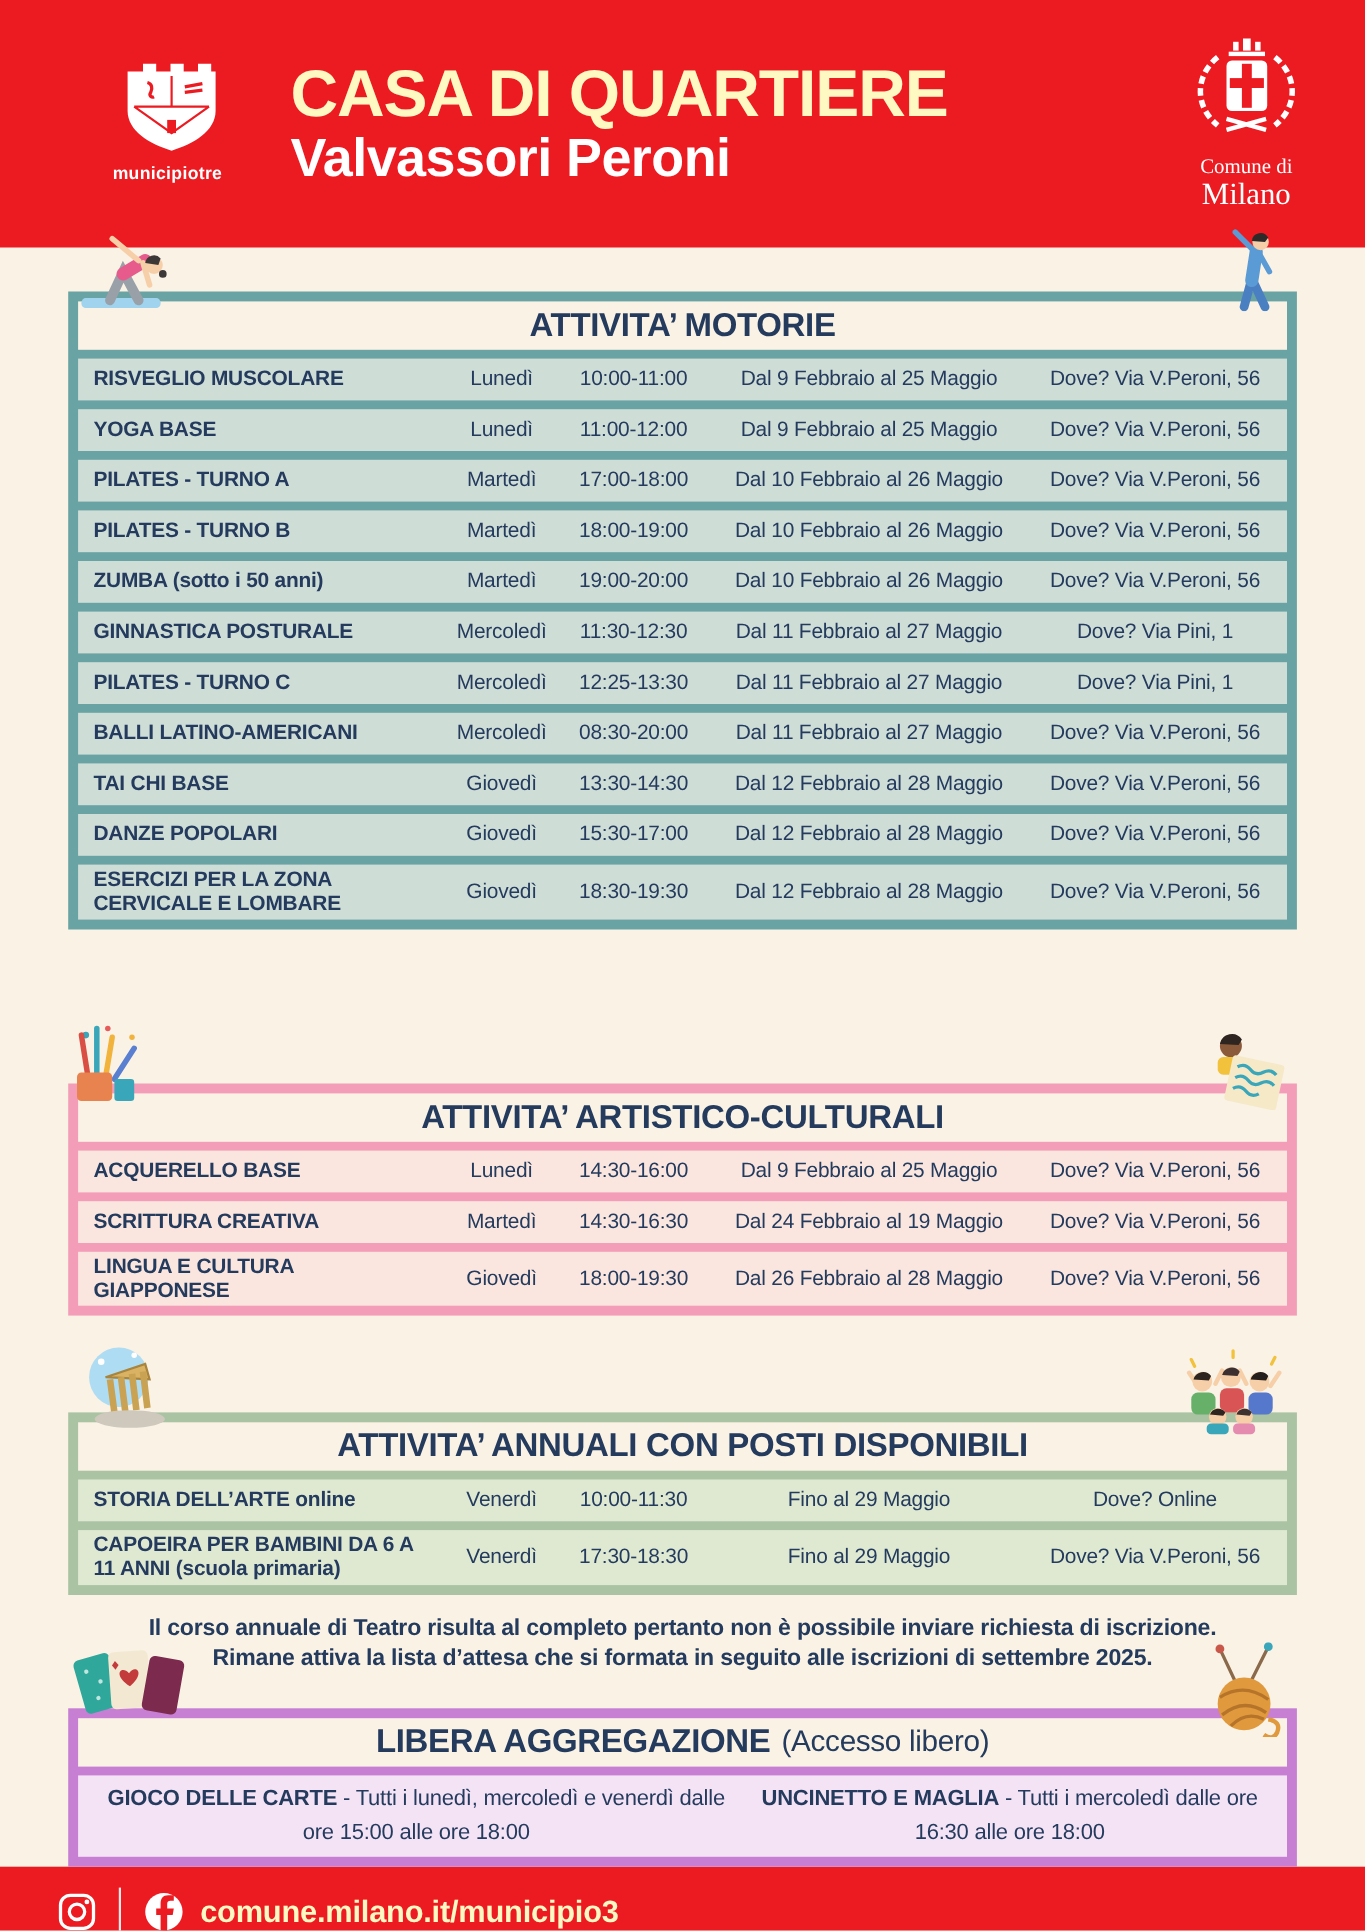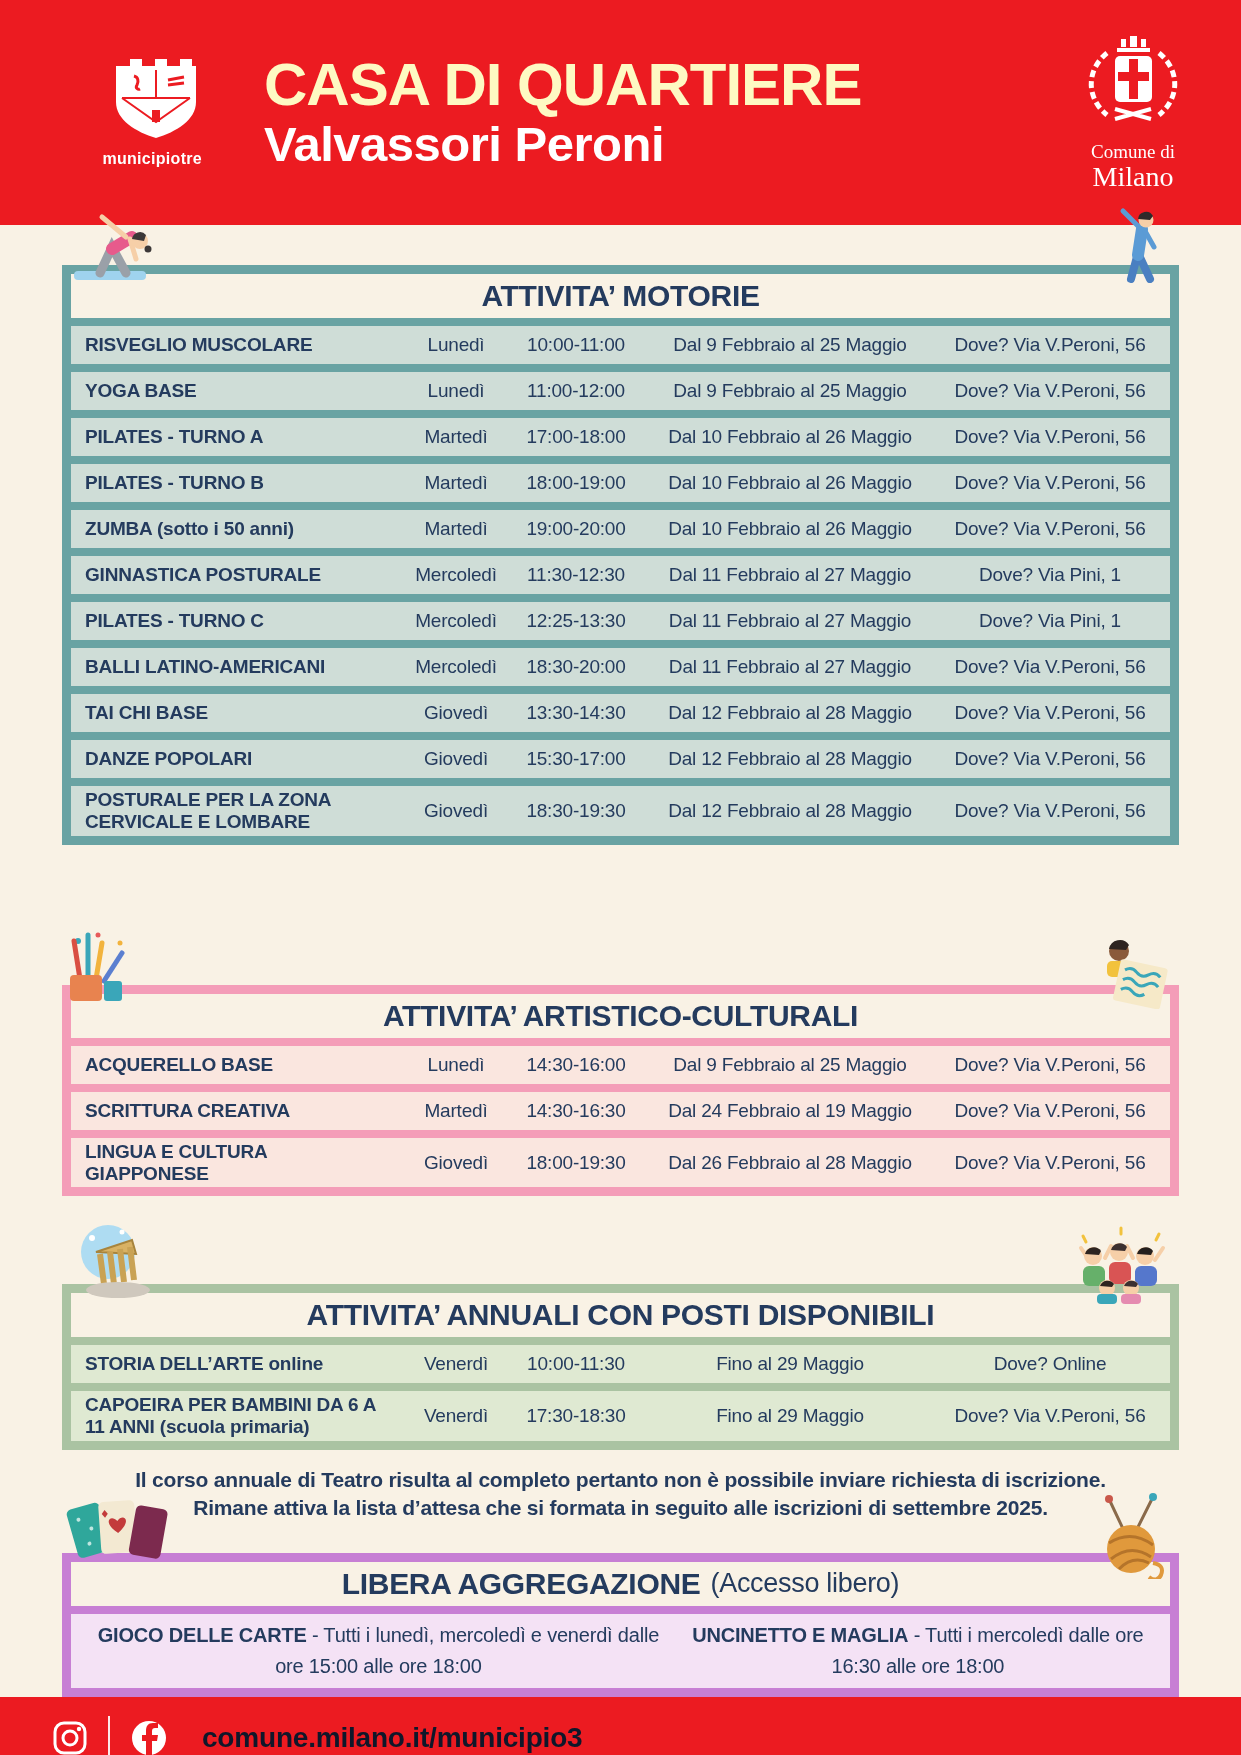--- a/index.html
+++ b/index.html
@@ -50,21 +50,21 @@
   .agg-line b { font-weight:bold; }
 
   
   .deco { position:absolute; z-index:3; }
   .deco-l { left:8px; }
   .deco-r { right:8px; }
 
   
   .footer { height:82px; flex:0 0 auto; background:#ec1b21; display:flex; align-items:center; padding-left:52px; }
   .footer .divider { width:2px; height:44px; background:rgba(255,255,255,.9); margin:0 20px; }
-  .footer-url { color:#0f172a; font-size:28px; font-weight:bold; margin-left:34px; letter-spacing:-.2px; }
+  .footer-url { color:#fef9c3; font-size:28px; font-weight:bold; margin-left:14px; letter-spacing:-.2px; }
 </style>
 </head>
 <body>
 
 <div class="page">
 
   <header class="masthead">
     <div class="logo-muni">
       <svg width="92" height="84" viewBox="0 0 92 84">
         <path d="M6,8 H20 V1 H32 V8 H45 V1 H57 V8 H70 V1 H82 V8 H86 V44 C86,62 66,74 46,80 C26,74 6,62 6,44 Z" fill="#ffffff"></path>
@@ -161,37 +161,37 @@
             <div class="cell c-location">Dove? Via Pini, 1</div>
           </div><div class="row">
             <div class="cell c-name">PILATES - TURNO C</div>
             <div class="cell c-day">Mercoledì</div>
             <div class="cell c-time">12:25-13:30</div>
             <div class="cell c-period">Dal 11 Febbraio al 27 Maggio</div>
             <div class="cell c-location">Dove? Via Pini, 1</div>
           </div><div class="row">
             <div class="cell c-name">BALLI LATINO-AMERICANI</div>
             <div class="cell c-day">Mercoledì</div>
-            <div class="cell c-time">18:30-20:00</div>
+            <div class="cell c-time">08:30-20:00</div>
             <div class="cell c-period">Dal 11 Febbraio al 27 Maggio</div>
             <div class="cell c-location">Dove? Via V.Peroni, 56</div>
           </div><div class="row">
             <div class="cell c-name">TAI CHI BASE</div>
             <div class="cell c-day">Giovedì</div>
             <div class="cell c-time">13:30-14:30</div>
             <div class="cell c-period">Dal 12 Febbraio al 28 Maggio</div>
             <div class="cell c-location">Dove? Via V.Peroni, 56</div>
           </div><div class="row">
             <div class="cell c-name">DANZE POPOLARI</div>
             <div class="cell c-day">Giovedì</div>
             <div class="cell c-time">15:30-17:00</div>
             <div class="cell c-period">Dal 12 Febbraio al 28 Maggio</div>
             <div class="cell c-location">Dove? Via V.Peroni, 56</div>
           </div><div class="row">
-            <div class="cell c-name">POSTURALE PER LA ZONA CERVICALE E LOMBARE</div>
+            <div class="cell c-name">ESERCIZI PER LA ZONA CERVICALE E LOMBARE</div>
             <div class="cell c-day">Giovedì</div>
             <div class="cell c-time">18:30-19:30</div>
             <div class="cell c-period">Dal 12 Febbraio al 28 Maggio</div>
             <div class="cell c-location">Dove? Via V.Peroni, 56</div>
           </div></div>
     </section>
 
     <section class="table theme-pink sec2">
       <svg class="deco deco-l" style="top:-58px; left:2px;" width="80" height="78" viewBox="0 0 80 78">
         <circle cx="14" cy="14" r="3" fill="#3aa6b9"></circle>

